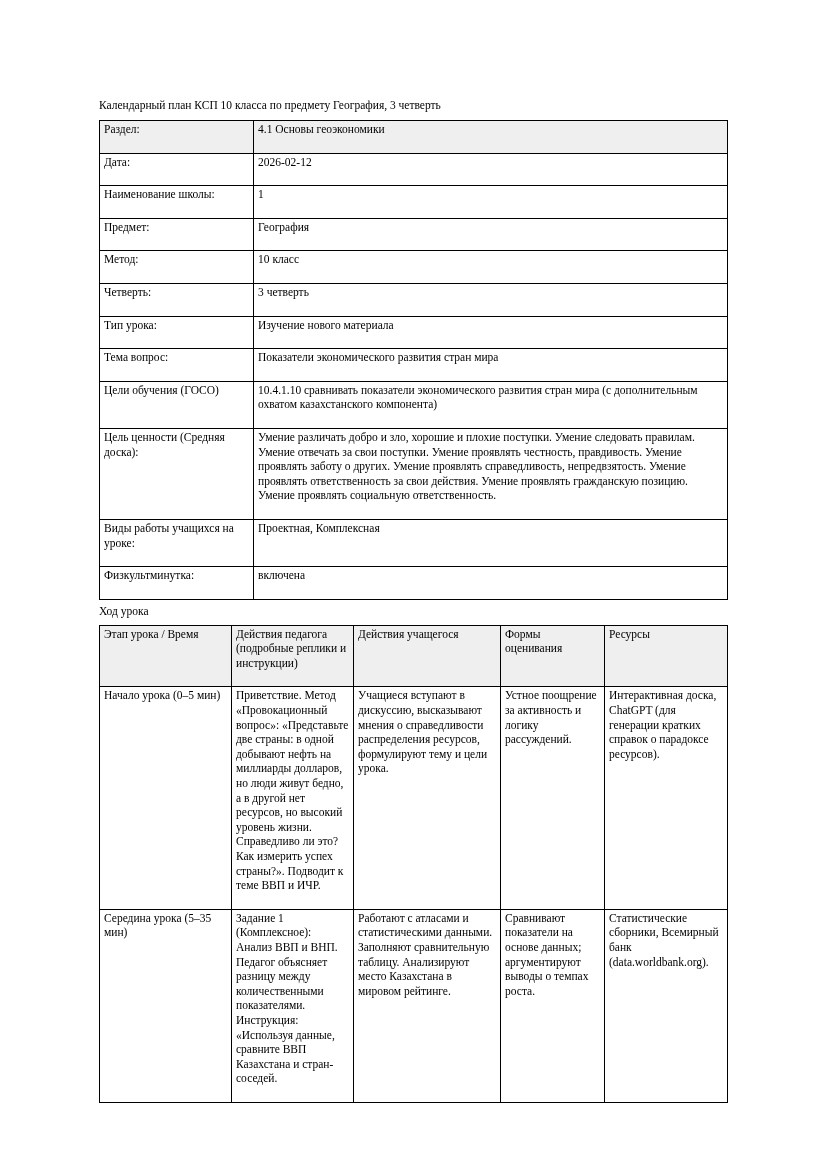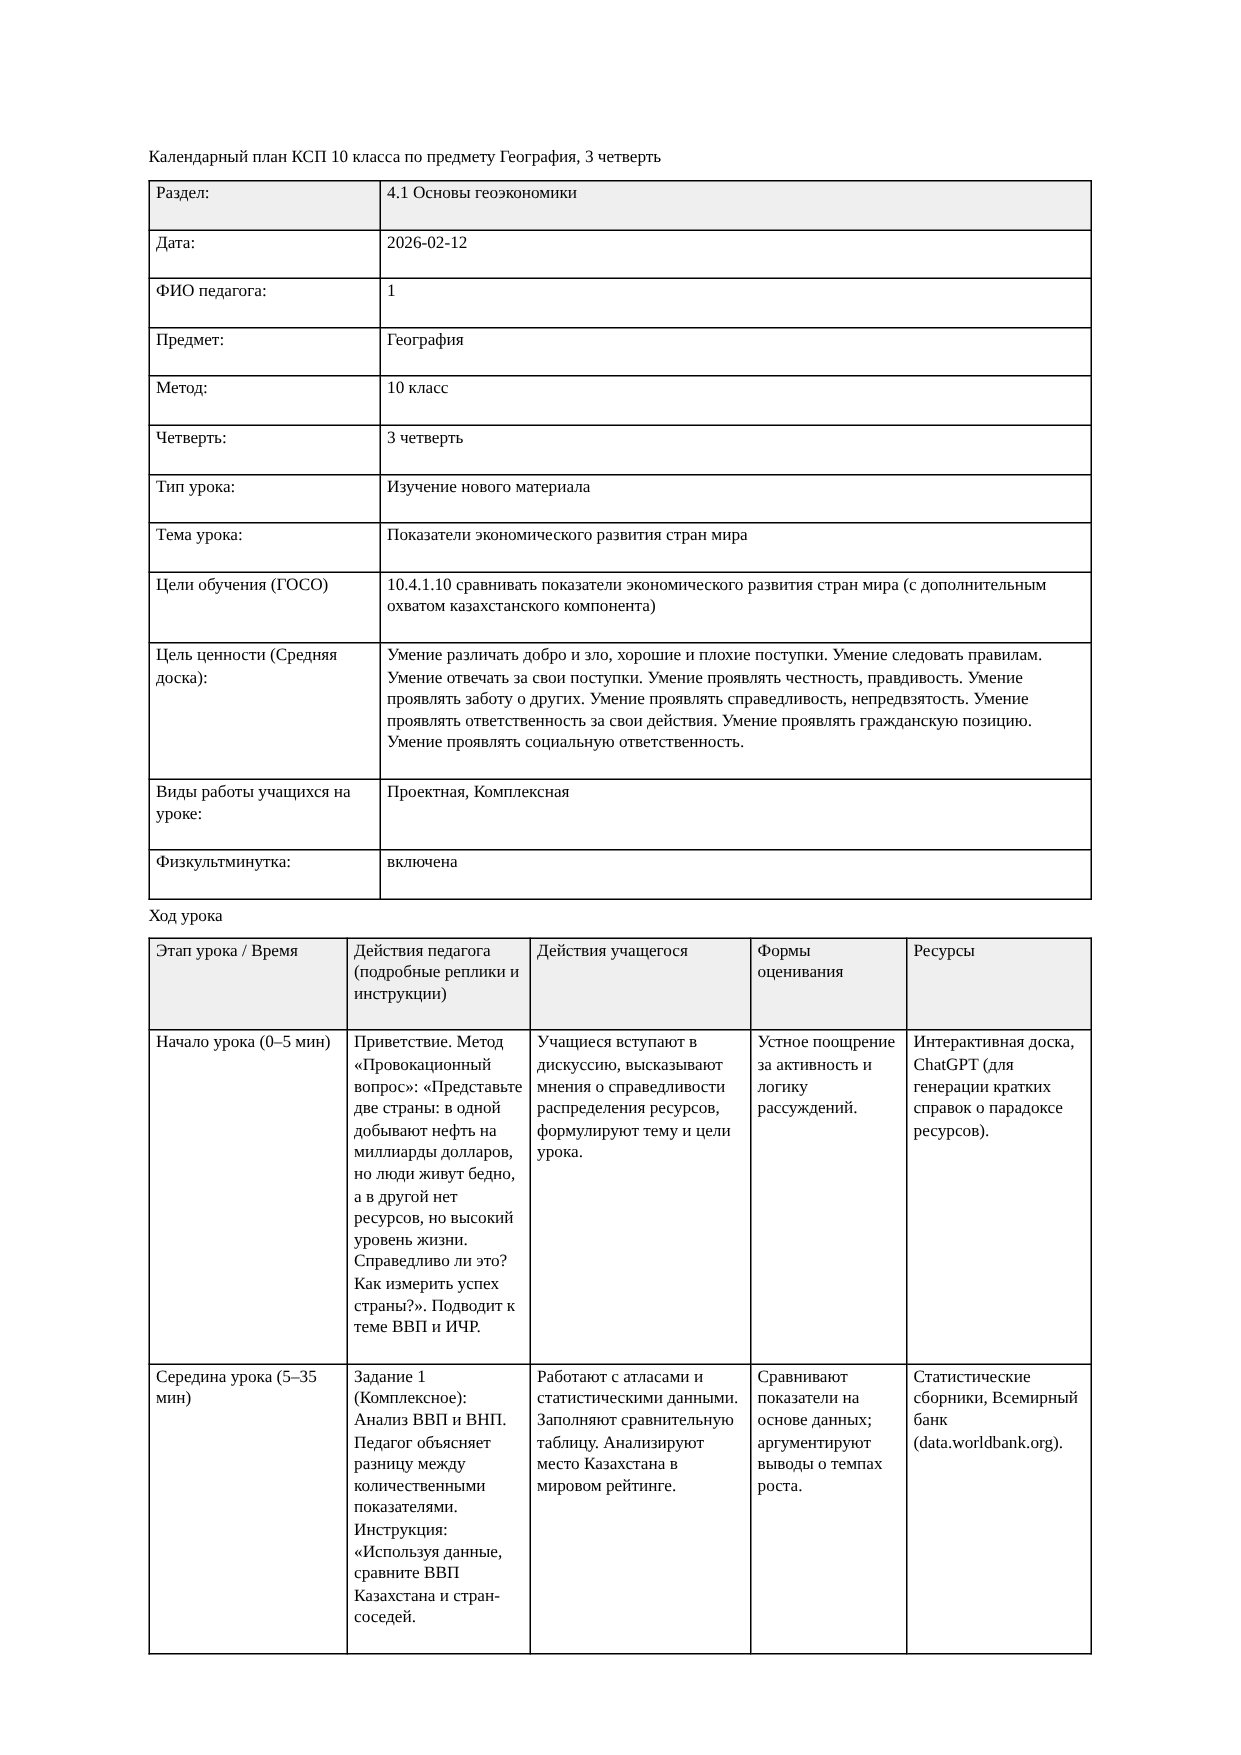--- a/index.html
+++ b/index.html
@@ -85,41 +85,41 @@
       <tbody>
           <tr class="shaded">
             <td>Раздел:</td>
             <td>4.1 Основы геоэкономики</td>
           </tr>
           <tr>
             <td>Дата:</td>
             <td>2026-02-12</td>
           </tr>
           <tr>
-            <td>ФИО педагога:</td>
+            <td>Наименование школы:</td>
             <td>1</td>
           </tr>
           <tr>
             <td>Предмет:</td>
             <td>География</td>
           </tr>
           <tr>
             <td>Метод:</td>
             <td>10 класс</td>
           </tr>
           <tr>
             <td>Четверть:</td>
             <td>3 четверть</td>
           </tr>
           <tr>
             <td>Тип урока:</td>
             <td>Изучение нового материала</td>
           </tr>
           <tr>
-            <td>Тема урока:</td>
+            <td>Тема вопрос:</td>
             <td>Показатели экономического развития стран мира</td>
           </tr>
           <tr>
             <td>Цели обучения (ГОСО)</td>
             <td>10.4.1.10 сравнивать показатели экономического развития стран мира (с дополнительным охватом казахстанского компонента)</td>
           </tr>
           <tr>
             <td>Цель ценности (Средняя доска):</td>
             <td>Умение различать добро и зло, хорошие и плохие поступки. Умение следовать правилам. Умение отвечать за свои поступки. Умение проявлять честность, правдивость. Умение проявлять заботу о других. Умение проявлять справедливость, непредвзятость. Умение проявлять ответственность за свои действия. Умение проявлять гражданскую позицию. Умение проявлять социальную ответственность.</td>
           </tr>

